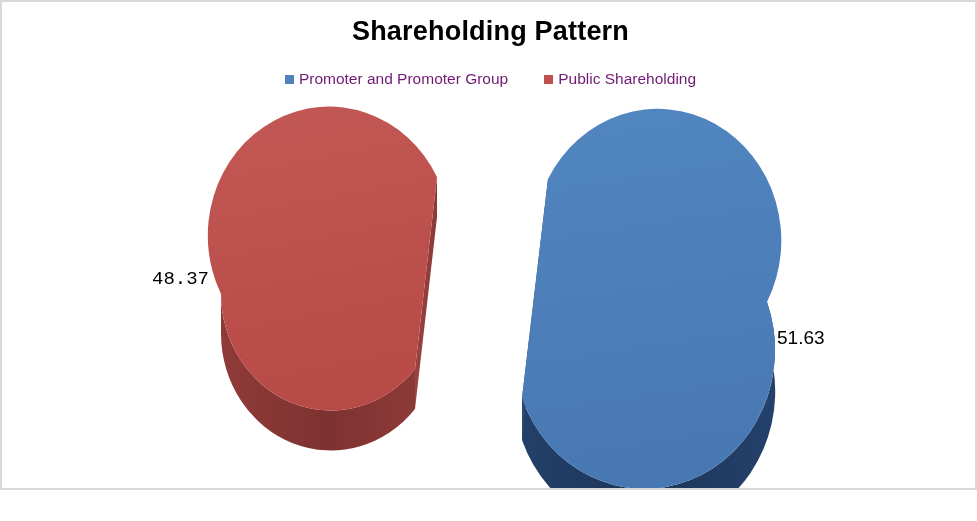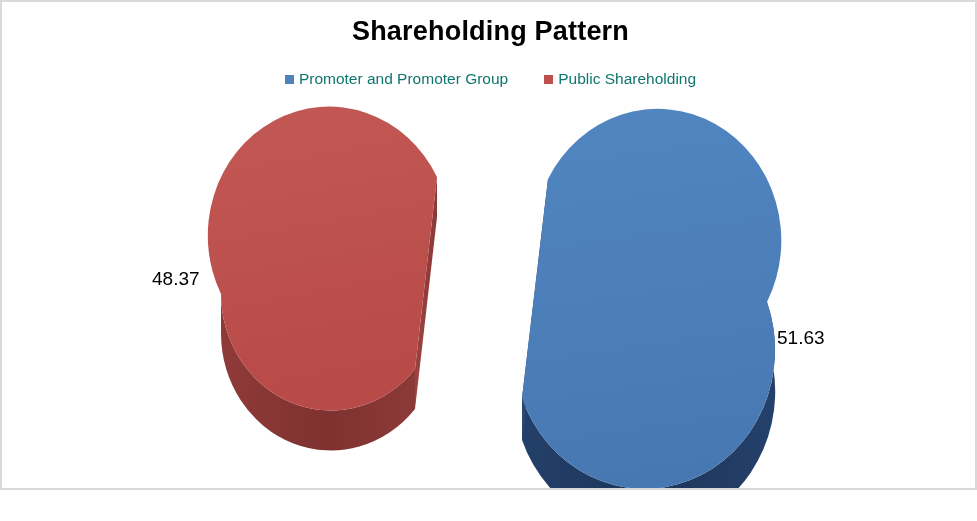--- a/index.html
+++ b/index.html
@@ -46,39 +46,40 @@
     gap: 5px;
   }
   .legend-swatch {
     width: 9px;
     height: 9px;
     display: inline-block;
     flex: none;
   }
   .legend-label {
     font-size: 15.5px;
-    color: #0f766e;
+    color: #701a75;
     white-space: nowrap;
   }
   #plot-area {
     position: absolute;
     top: 0;
     left: 0;
     width: 977px;
     height: 521px;
   }
   .slice-value-label {
     position: absolute;
     font-size: 19px;
     color: #000000;
     white-space: nowrap;
   }
   #label-public {
     left: 150px;
     top: 266px;
+    font-family: Liberation Mono, monospace;
   }
   #label-promoter {
     left: 775px;
     top: 325px;
   }
 </style>
 </head>
 <body>
 
 <div id="chart-frame">

